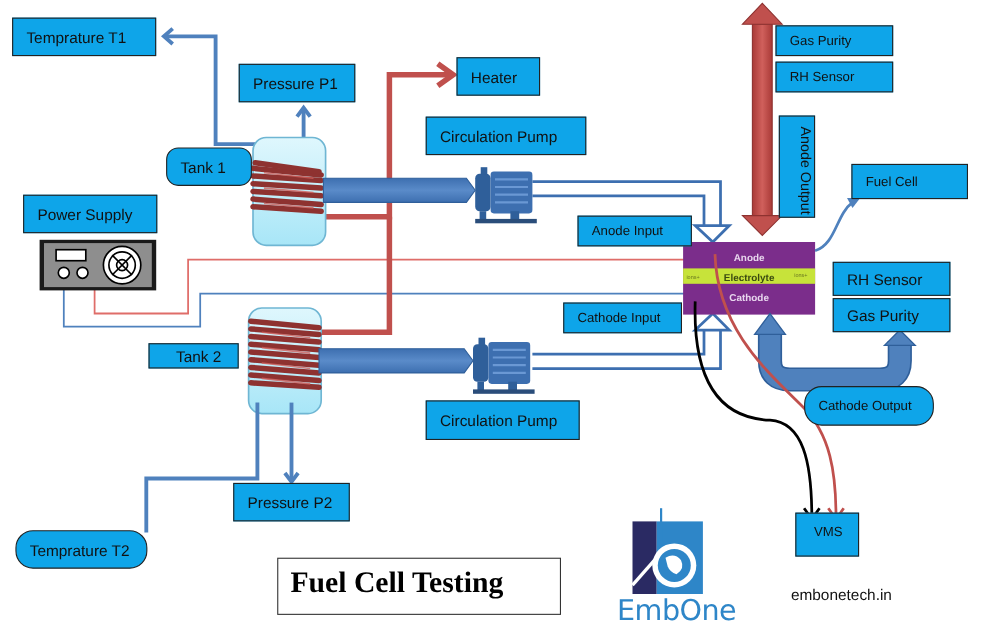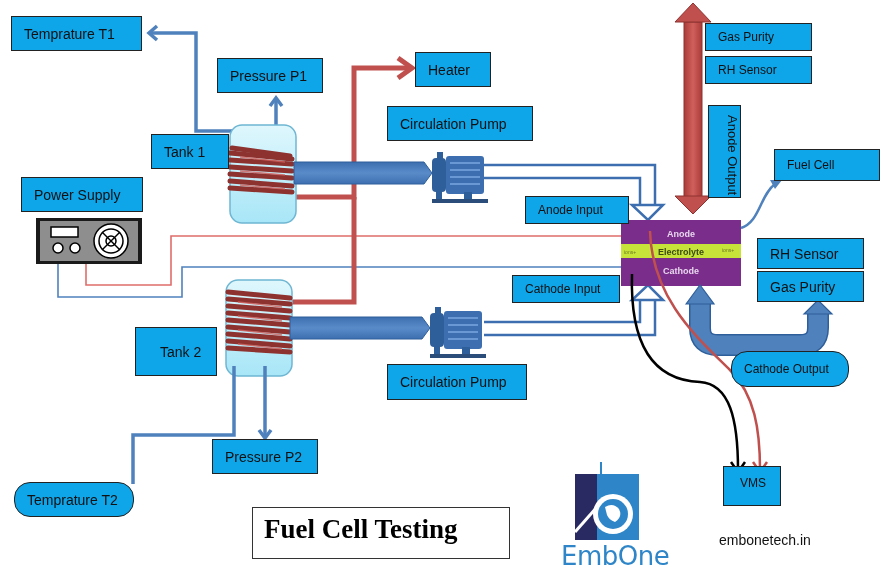--- a/index.html
+++ b/index.html
@@ -205,23 +205,23 @@
     <circle cx="38" cy="52" r="15" fill="#2e86c8"></circle>
     <path d="M30,45 Q38,40 44,47 Q48,55 40,60 Q34,58 32,53 Z" fill="#fff"></path>
     <line x1="0" y1="70" x2="22" y2="45" stroke="#fff" stroke-width="3"></line>
   </g>
 </svg>
 
 <div class="lbl" style="left:11px;top:16px;width:131px;height:35px;">Temprature T1</div>
 <div class="lbl" style="left:217px;top:58px;width:106px;height:35px;">Pressure P1</div>
 <div class="lbl" style="left:415px;top:52px;width:76px;height:35px;">Heater</div>
 <div class="lbl" style="left:387px;top:106px;width:146px;height:35px;">Circulation Pump</div>
-<div class="lbl" style="left:151px;top:134px;width:78px;height:35px;">Tank 1</div>
+<div class="lbl" style="left:151px;top:134px;width:78px;height:35px;border-radius:11px;">Tank 1</div>
 <div class="lbl" style="left:21px;top:177px;width:122px;height:35px;">Power Supply</div>
-<div class="lbl" style="left:135px;top:327px;width:82px;height:49px;padding-left:24px;">Tank 2</div>
+<div class="lbl" style="left:135px;top:312px;width:82px;height:23px;padding-left:24px;">Tank 2</div>
 <div class="lbl" style="left:387px;top:364px;width:140px;height:36px;">Circulation Pump</div>
 <div class="lbl" style="left:212px;top:439px;width:106px;height:35px;">Pressure P2</div>
 <div class="lbl" style="left:14px;top:482px;width:120px;height:35px;border-radius:16px;">Temprature T2</div>
 <div class="lbl small" style="left:525px;top:196px;width:104px;height:28px;">Anode Input</div>
 <div class="lbl small" style="left:512px;top:275px;width:108px;height:28px;">Cathode Input</div>
 <div class="lbl small" style="left:705px;top:23px;width:107px;height:28px;">Gas Purity</div>
 <div class="lbl small" style="left:705px;top:56px;width:107px;height:28px;">RH Sensor</div>
 <div class="lbl vert" style="left:708px;top:105px;width:33px;height:93px;">Anode Output</div>
 <div class="lbl small" style="left:774px;top:149px;width:106px;height:32px;">Fuel Cell</div>
 <div class="lbl" style="left:757px;top:238px;width:107px;height:31px;">RH Sensor</div>

